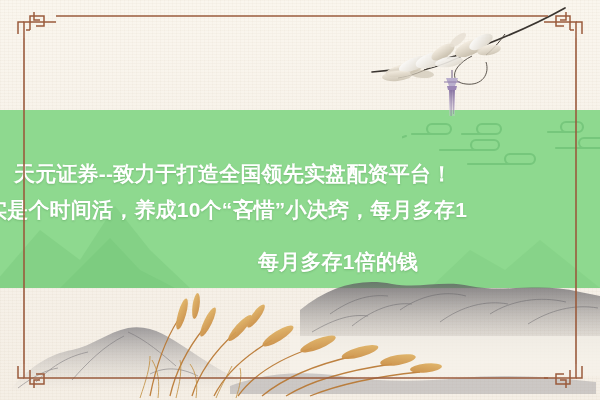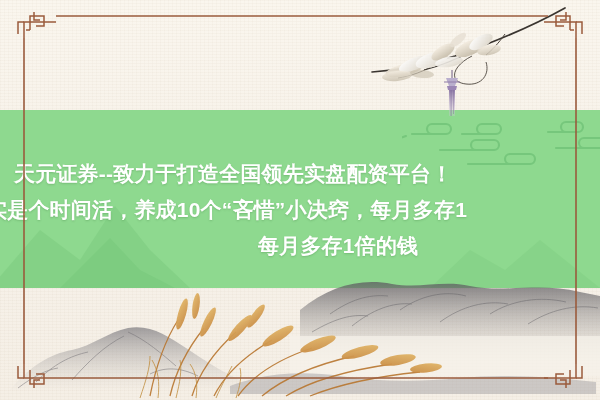--- a/index.html
+++ b/index.html
@@ -54,21 +54,21 @@
     font-weight:bold;
     font-size:21px;
     line-height:36px;
     letter-spacing:.2px;
     white-space:nowrap;
     text-shadow:0 1px 2px rgba(60,120,60,.30);
   }
   .hl-line{ position:absolute; white-space:nowrap; }
   .hl-1{ left:14px;  top:46px; }
   .hl-2{ left:-14px; top:82px; }
-  .hl-3{ left:258px; top:118px; }
+  .hl-3{ left:258px; top:134px; }
 </style>
 </head>
 <body>
 
 <div id="stage">
 
   <div class="paper-texture"></div>
 
   <svg class="top-art" viewBox="0 0 600 118">
     <defs>

